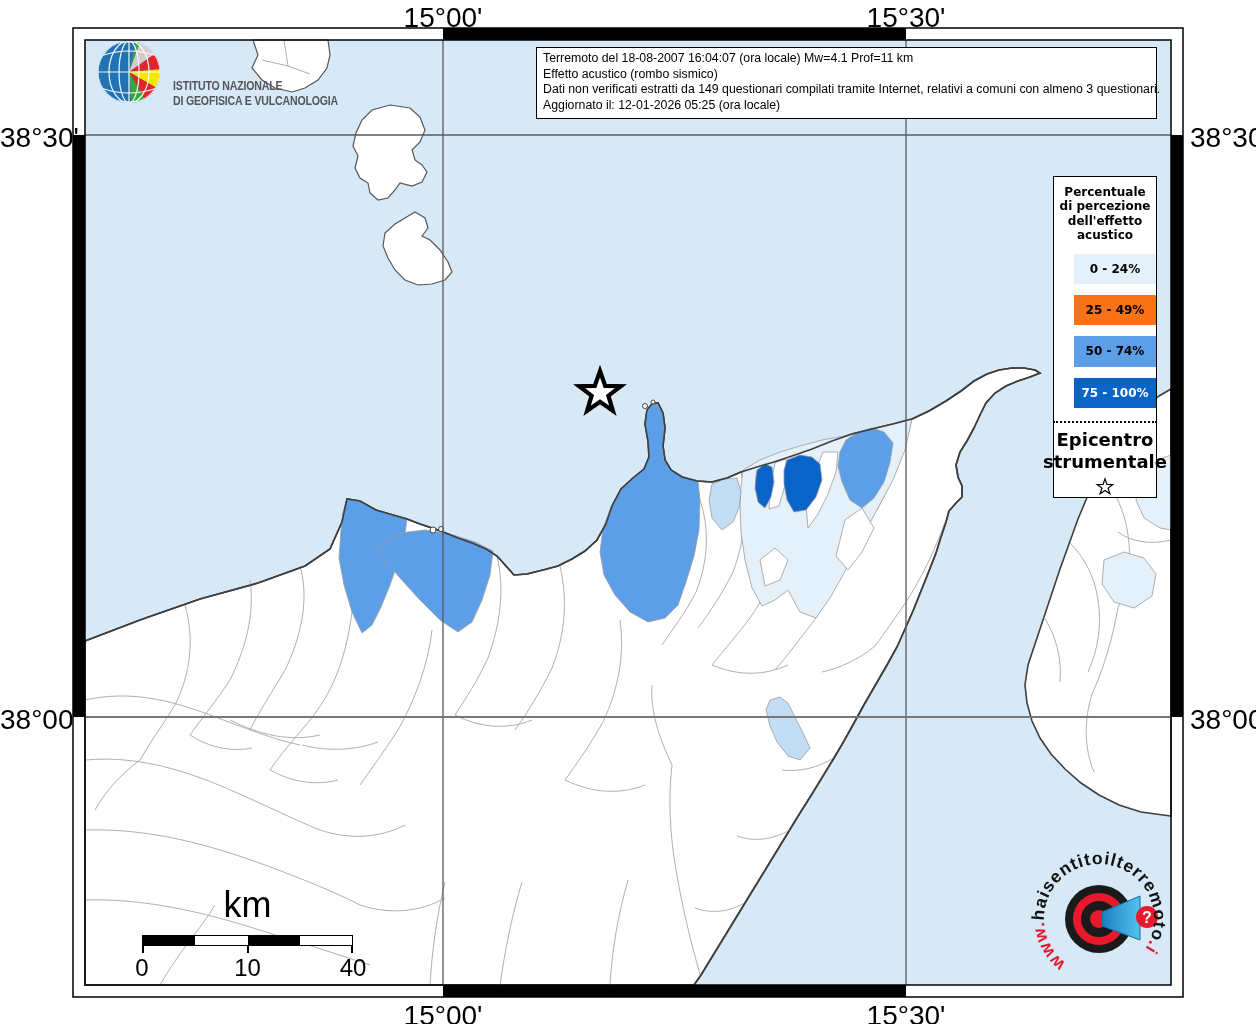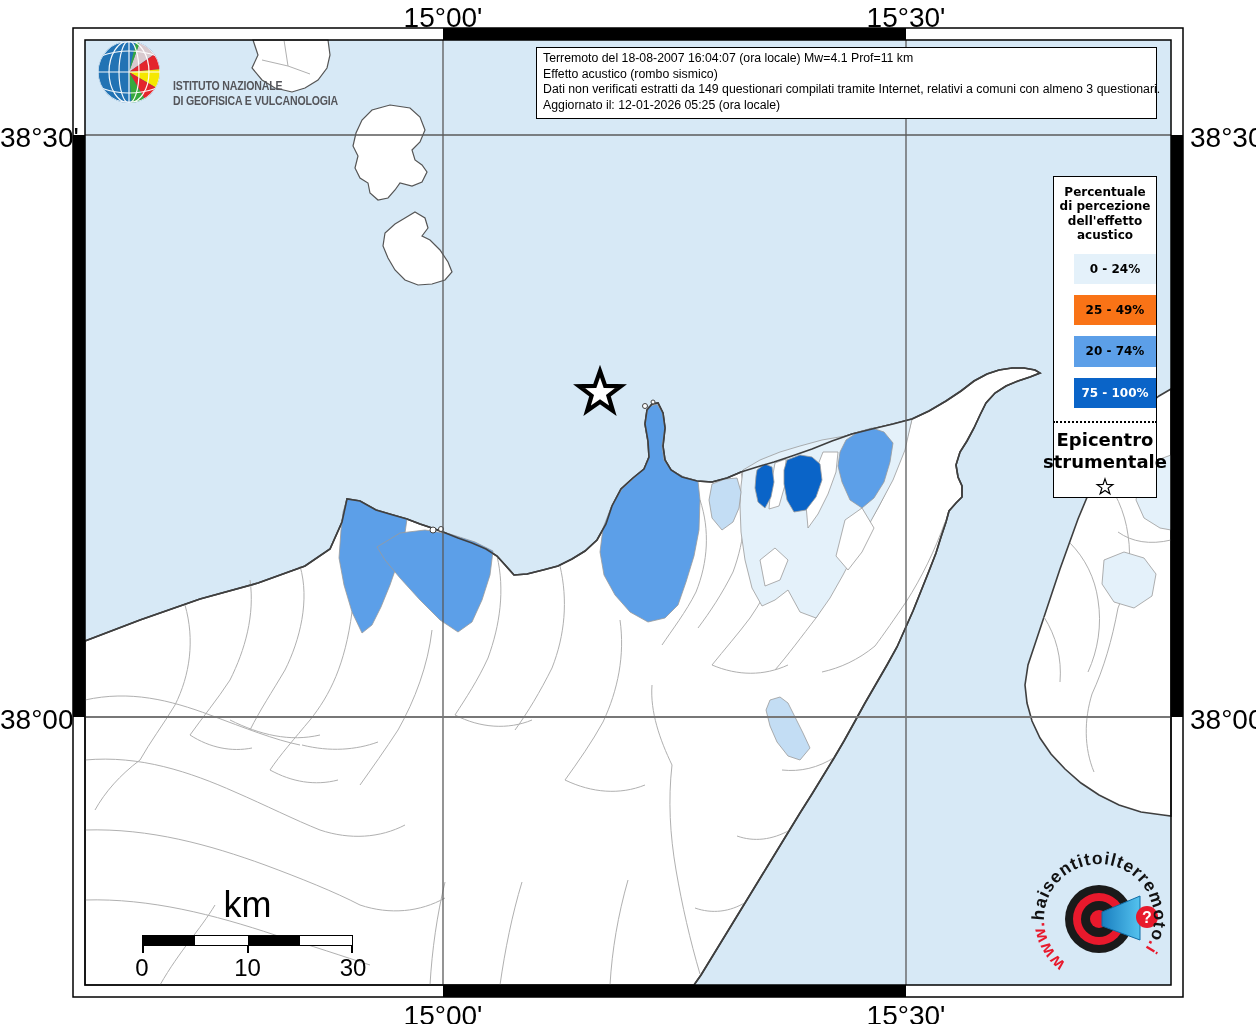--- a/index.html
+++ b/index.html
@@ -231,21 +231,21 @@
 
   <div class="legend">
     <div class="legend-title">Percentuale di percezione dell'effetto acustico</div>
     <div class="swatch c0">
         <span>0 - 24%</span>
       </div>
     <div class="swatch c1">
         <span>25 - 49%</span>
       </div>
     <div class="swatch c2">
-        <span>20 - 74%</span>
+        <span>50 - 74%</span>
       </div>
     <div class="swatch c3">
         <span>75 - 100%</span>
       </div>
     <div class="legend-divider"></div>
     <div class="legend-epi">
       <div>Epicentro</div>
       <div>strumentale</div>
     </div>
     <svg class="legend-star" width="26" height="22" viewBox="0 0 26 22">
@@ -260,21 +260,21 @@
         <div class="seg w"></div>
         <div class="seg b"></div>
         <div class="seg w"></div>
       <div class="tick t0"></div>
         <div class="tick t1"></div>
         <div class="tick t2"></div>
     </div>
     <div class="bar-labels">
       <span class="bl0">0</span>
       <span class="bl1">10</span>
-      <span class="bl2">30</span>
+      <span class="bl2">40</span>
     </div>
   </div>
 
   <svg class="watermark" width="150" height="152" viewBox="0 0 150 152">
     <defs>
       <path id="ringPath" d="M40,123 A55,55 0 1 1 117,112" fill="none"></path>
       <linearGradient id="coneGrad" x1="0" y1="0" x2="1" y2="0">
         <stop offset="0" stop-color="#1a7fc0"></stop>
           <stop offset="1" stop-color="#54c2ee"></stop>
       </linearGradient>

